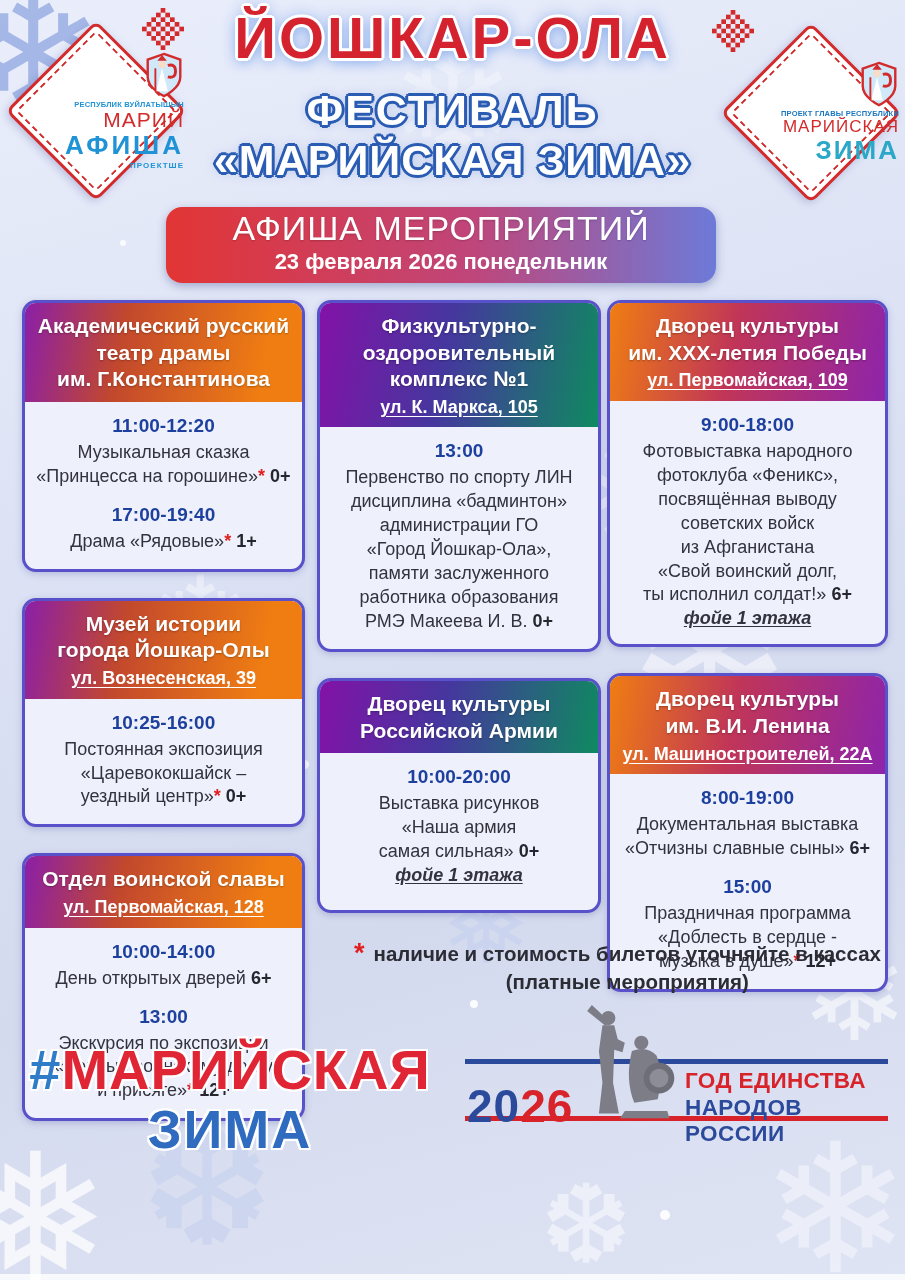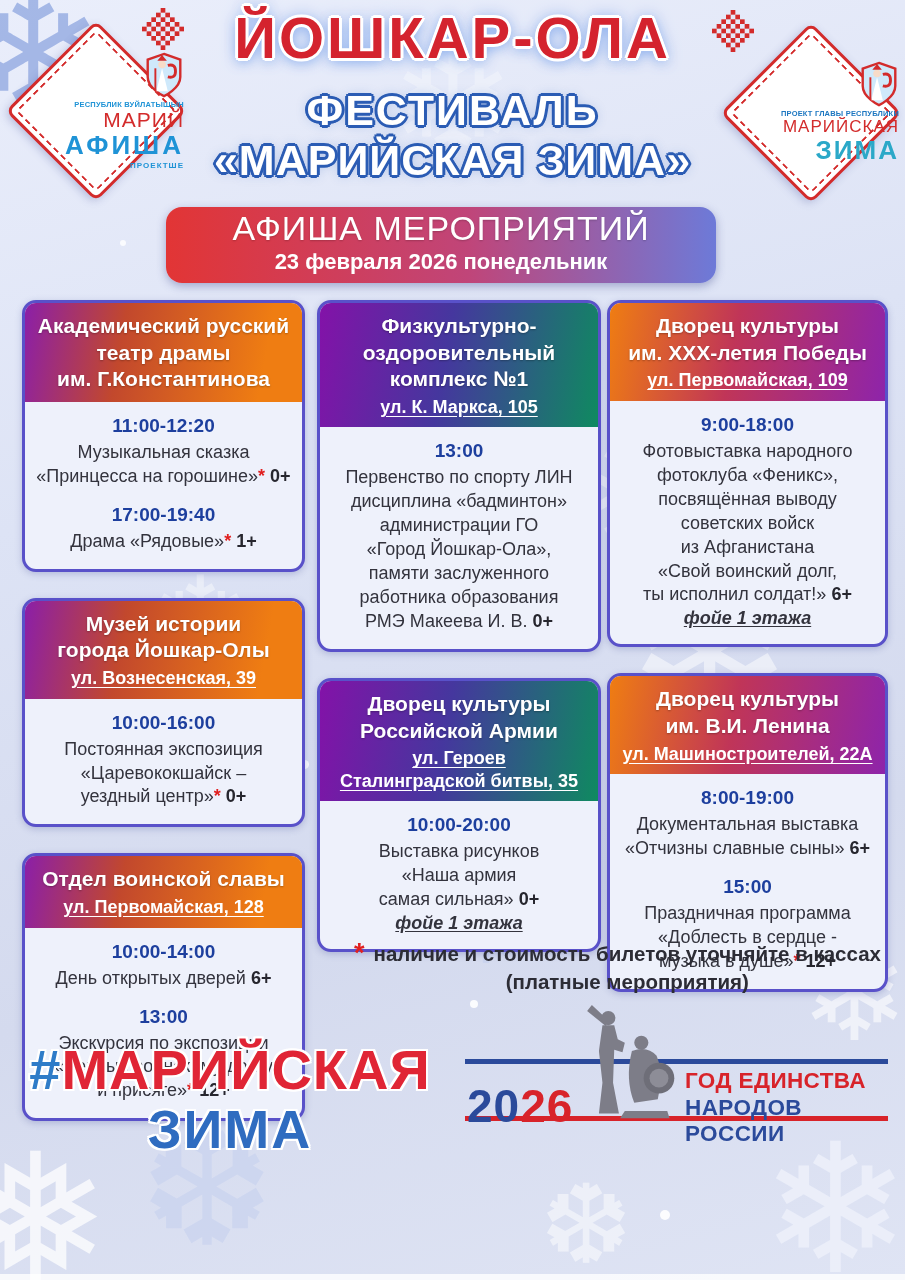--- a/index.html
+++ b/index.html
@@ -232,21 +232,21 @@
           </div>
         </div>
     </div>
     <div class="card h218">
       <div class="card-header g-po">
         <div class="venue">Музей истории<br>города Йошкар-Олы</div>
         <div class="address">ул. Вознесенская, 39</div>
       </div>
       <div class="card-body">
           <div class="event">
-            <div class="time">10:00-16:00</div>
+            <div class="time">10:25-16:00</div>
             <div class="desc">Постоянная экспозиция<br>«Царевококшайск –<br>уездный центр»<span class="star">*</span> <span class="age">0+</span></div>
           </div>
         </div>
     </div>
     <div class="card h232">
       <div class="card-header g-po">
         <div class="venue">Отдел воинской славы</div>
         <div class="address">ул. Первомайская, 128</div>
       </div>
       <div class="card-body">
@@ -271,21 +271,20 @@
       <div class="card-body">
           <div class="event">
             <div class="time">13:00</div>
             <div class="desc">Первенство по спорту ЛИН<br>дисциплина «бадминтон»<br>администрации ГО<br>«Город Йошкар-Ола»,<br>памяти заслуженного<br>работника образования<br>РМЭ Макеева И. В. <span class="age">0+</span></div>
           </div>
         </div>
     </div>
     <div class="card h235">
       <div class="card-header g-pg">
         <div class="venue">Дворец культуры<br>Российской Армии</div>
-        <div class="address">ул. Героев<br>Сталинградской битвы, 35</div>
       </div>
       <div class="card-body">
           <div class="event">
             <div class="time">10:00-20:00</div>
             <div class="desc">Выставка рисунков<br>«Наша армия<br>самая сильная» <span class="age">0+</span></div>
             <div class="note">фойе 1 этажа</div>
           </div>
         </div>
     </div>
   </div>

